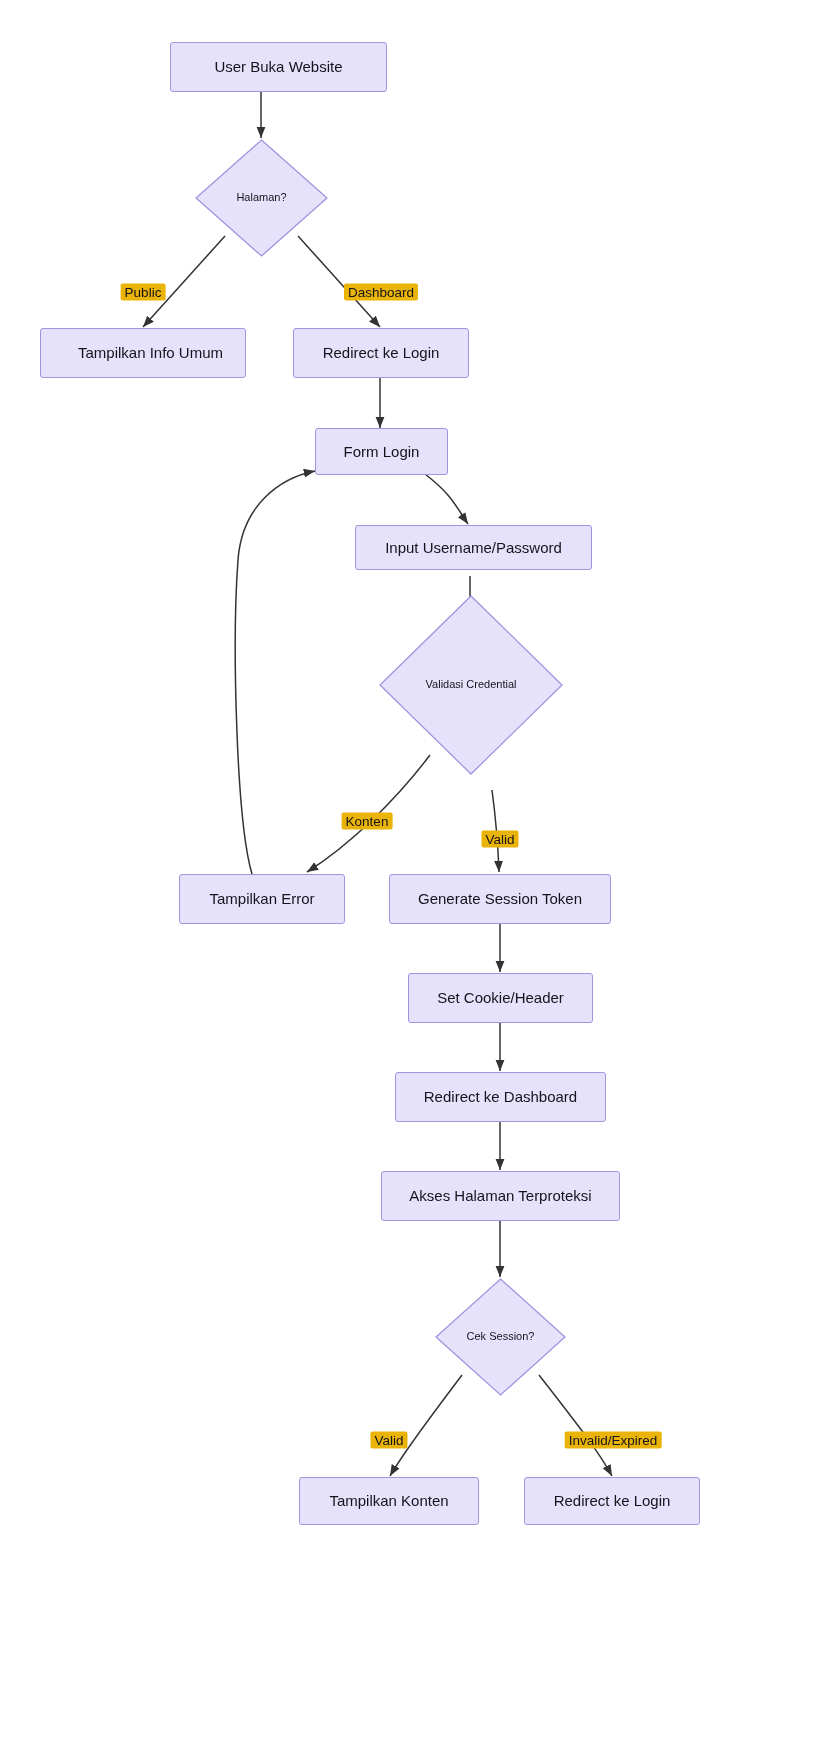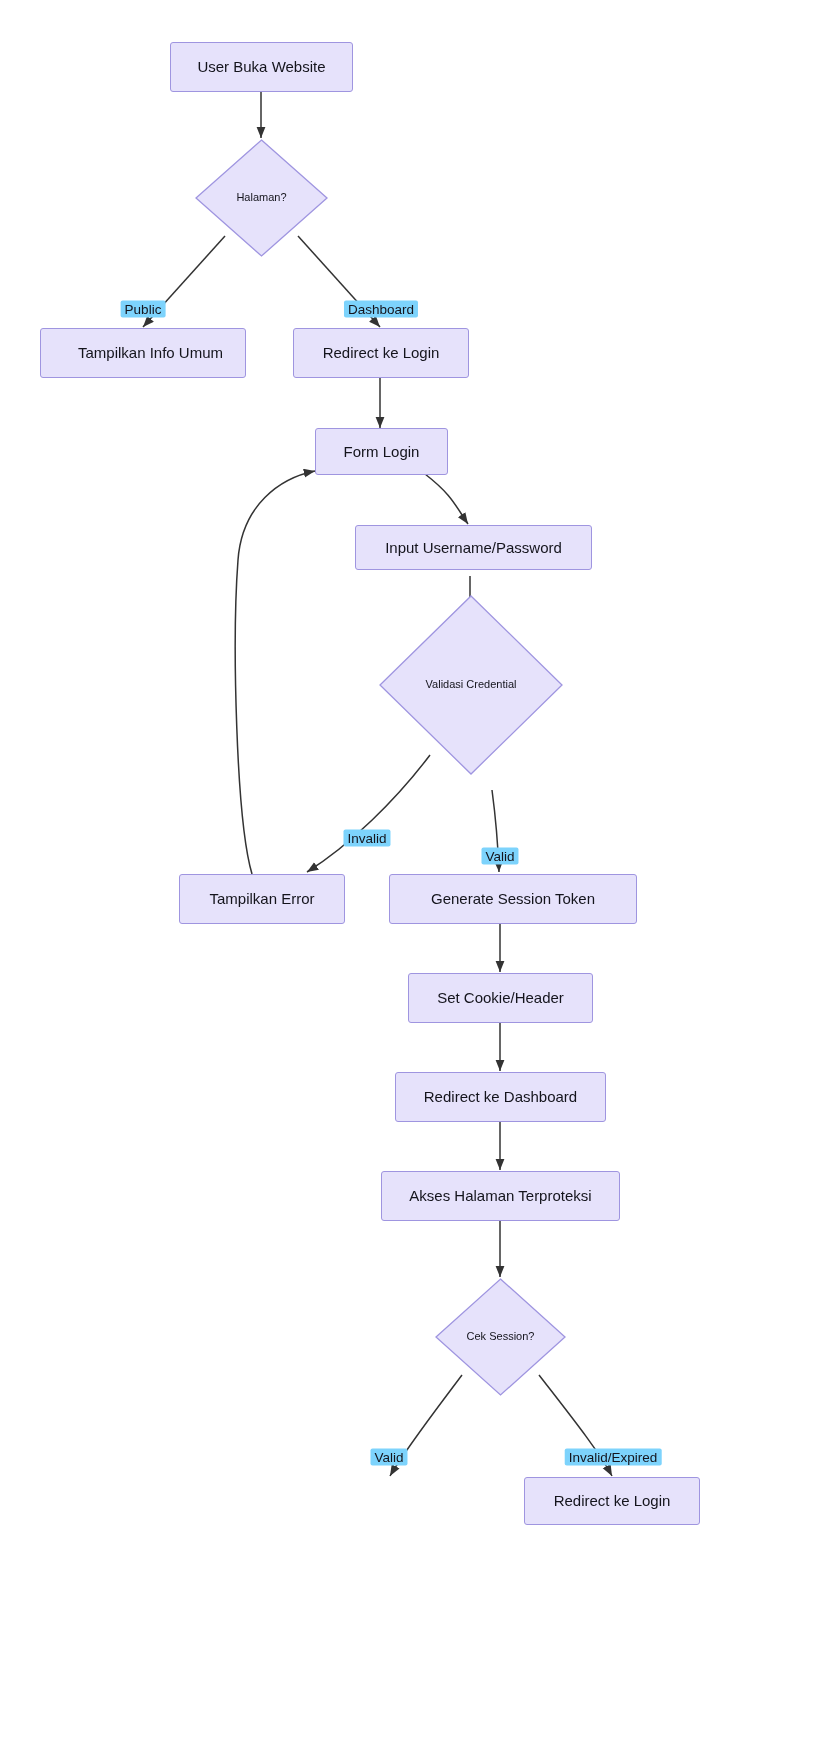--- a/index.html
+++ b/index.html
@@ -54,28 +54,27 @@
   }
   .diamond-label {
     position: relative;
     z-index: 2;
     font-size: 11px;
     color: #14141c;
     white-space: nowrap;
   }
   .edge-label {
     position: absolute;
-    background: #7dd3fc;
+    background: #eab308;
     color: #14141c;
     font-size: 13.5px;
     padding: 1px 4px;
     border-radius: 2px;
     white-space: nowrap;
     transform: translate(-50%, -50%);
-    margin-top: 17px;
   }
 </style>
 </head>
 <body>
 
 <div id="canvas">
 
   <svg class="edges" viewBox="0 0 828 1749">
     <defs>
       <marker id="arrow" markerWidth="9" markerHeight="9" refX="7.5" refY="3" orient="auto" markerUnits="strokeWidth">
@@ -109,21 +108,21 @@
       <path d="M500,1122 L500,1170"></path>
 
       <path d="M500,1221 L500,1277"></path>
 
       <path d="M462,1375 C432,1415 405,1450 390,1476"></path>
 
       <path d="M539,1375 C570,1415 598,1450 612,1476"></path>
     </g>
   </svg>
 
-  <div class="node rect" style="left:170px; top:42px; width:183px; height:50px;">
+  <div class="node rect" style="left:170px; top:42px; width:217px; height:50px;">
     <span>User Buka Website</span>
   </div>
 
   <div class="node diamond-wrap" style="left:195px; top:139px; width:133px; height:118px;">
     <svg class="diamond-shape" viewBox="0 0 133 118" preserveAspectRatio="none">
       <polygon points="66.5,1 132,59 66.5,117 1,59" fill="#e6e2fb" stroke="#9f95e0" stroke-width="1.3"></polygon>
     </svg>
     <span class="diamond-label">Halaman?</span>
   </div>
 
@@ -147,21 +146,21 @@
     <svg class="diamond-shape" viewBox="0 0 184 180" preserveAspectRatio="none">
       <polygon points="92,1 183,90 92,179 1,90" fill="#e6e2fb" stroke="#9f95e0" stroke-width="1.3"></polygon>
     </svg>
     <span class="diamond-label">Validasi Credential</span>
   </div>
 
   <div class="node rect" style="left:179px; top:874px; width:166px; height:50px;">
     <span>Tampilkan Error</span>
   </div>
 
-  <div class="node rect" style="left:389px; top:874px; width:248px; height:50px;">
+  <div class="node rect" style="left:389px; top:874px; width:222px; height:50px;">
     <span>Generate Session Token</span>
   </div>
 
   <div class="node rect" style="left:408px; top:973px; width:185px; height:50px;">
     <span>Set Cookie/Header</span>
   </div>
 
   <div class="node rect" style="left:395px; top:1072px; width:211px; height:50px;">
     <span>Redirect ke Dashboard</span>
   </div>
@@ -170,33 +169,36 @@
     <span>Akses Halaman Terproteksi</span>
   </div>
 
   <div class="node diamond-wrap" style="left:435px; top:1278px; width:131px; height:118px;">
     <svg class="diamond-shape" viewBox="0 0 131 118" preserveAspectRatio="none">
       <polygon points="65.5,1 130,59 65.5,117 1,59" fill="#e6e2fb" stroke="#9f95e0" stroke-width="1.3"></polygon>
     </svg>
     <span class="diamond-label">Cek Session?</span>
   </div>
 
+  <div class="node rect" style="left:299px; top:1477px; width:180px; height:48px;">
+    <span>Tampilkan Konten</span>
+  </div>
 
   <div class="node rect" style="left:524px; top:1477px; width:176px; height:48px;">
     <span>Redirect ke Login</span>
   </div>
 
   <div class="edge-label" style="left:143px; top:292px;">
     <span>Public</span>
   </div>
   <div class="edge-label" style="left:381px; top:292px;">
     <span>Dashboard</span>
   </div>
   <div class="edge-label" style="left:367px; top:821px;">
-    <span>Invalid</span>
+    <span>Konten</span>
   </div>
   <div class="edge-label" style="left:500px; top:839px;">
     <span>Valid</span>
   </div>
   <div class="edge-label" style="left:389px; top:1440px;">
     <span>Valid</span>
   </div>
   <div class="edge-label" style="left:613px; top:1440px;">
     <span>Invalid/Expired</span>
   </div>

